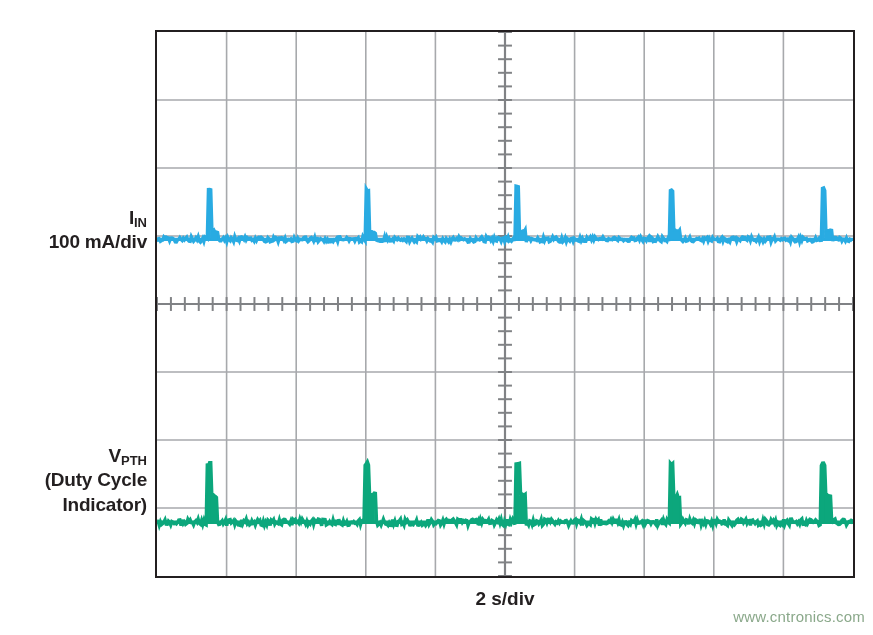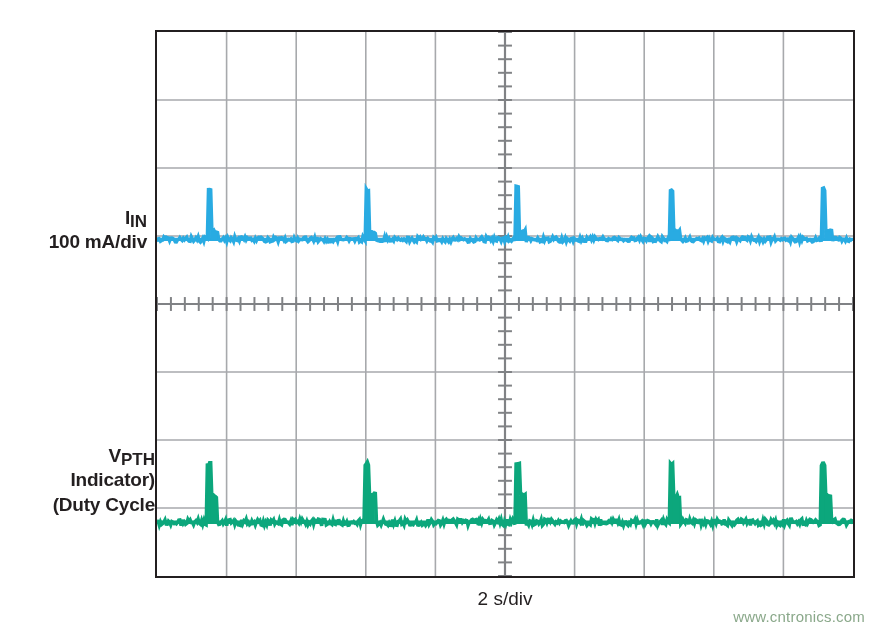--- a/index.html
+++ b/index.html
@@ -20,24 +20,23 @@
     line-height:1.28;
     letter-spacing:-0.2px;
   }
   #label-iin{
     left:0px; top:206px; width:147px;
     font-size:19px;
   }
   #label-vpth{
     left:0px; top:444px; width:147px;
     font-size:19px;
-    margin-left:8px;
   }
   .chan-label .sub{
-    font-size:17px;
+    font-size:13px;
     vertical-align:baseline;
     position:relative;
     top:3px;
     letter-spacing:0px;
   }
   .chan-label .line{display:block;white-space:nowrap;}
 
   
   #scope{
     position:absolute;
@@ -53,21 +52,21 @@
     width:100%;height:100%;
     display:block;
   }
 
   
   #xlabel{
     position:absolute;
     left:155px; top:588px; width:700px;
     text-align:center;
     font-size:19px;
-    font-weight:normal;
+    font-weight:bold;
     color:#231f20;
   }
 
   
   #watermark{
     position:absolute;
     right:8px; top:608px;
     font-size:15px;
     color:#8aa88a;
     letter-spacing:0.2px;
@@ -77,22 +76,22 @@
 </head>
 <body>
 
 <div class="chan-label" id="label-iin">
   <span class="line"><span>I</span><span class="sub">IN</span></span>
   <span class="line">100 mA/div</span>
 </div>
 
 <div class="chan-label" id="label-vpth">
   <span class="line"><span>V</span><span class="sub">PTH</span></span>
+  <span class="line">(Duty Cycle</span>
   <span class="line">Indicator)</span>
-  <span class="line">(Duty Cycle</span>
 </div>
 
 <div id="scope">
   <svg id="grid" viewBox="0 0 700 548" preserveAspectRatio="none">
       <line x1="70" y1="0" x2="70" y2="548" stroke="#a7a9ac" stroke-width="1.6"></line>
       <line x1="140" y1="0" x2="140" y2="548" stroke="#a7a9ac" stroke-width="1.6"></line>
       <line x1="210" y1="0" x2="210" y2="548" stroke="#a7a9ac" stroke-width="1.6"></line>
       <line x1="280" y1="0" x2="280" y2="548" stroke="#a7a9ac" stroke-width="1.6"></line>
       <line x1="350" y1="0" x2="350" y2="548" stroke="#a7a9ac" stroke-width="1.6"></line>
       <line x1="420" y1="0" x2="420" y2="548" stroke="#a7a9ac" stroke-width="1.6"></line>

